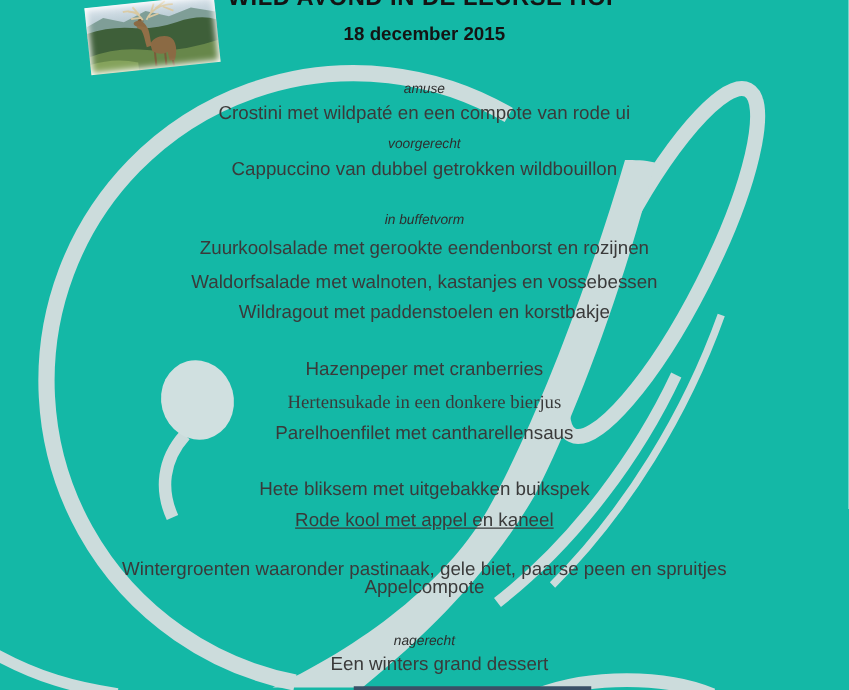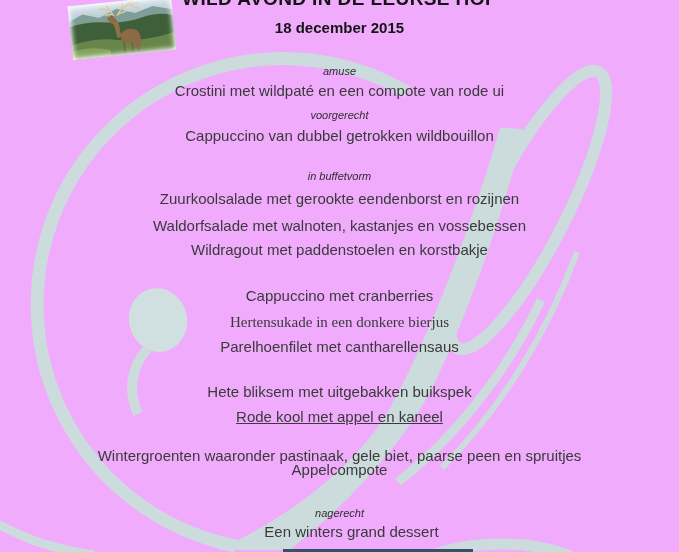--- a/index.html
+++ b/index.html
@@ -1,20 +1,20 @@
 <!DOCTYPE html>
 <html><head>
 <meta charset="utf-8">
 <style>
   html,body{margin:0;padding:0;background:#fff;}
   #page{
     position:relative;
     width:679px;height:552px;
     overflow:hidden;
-    background:#f0abfc;
+    background:#14b8a6;
     font-family:"Liberation Sans", sans-serif;
   }
   
   #watermark{
     position:absolute;left:0;top:0;width:679px;height:552px;z-index:0;
   }
   
   #deer-photo{
     position:absolute;left:70px;top:1px;width:104px;height:54px;
     transform:rotate(-6deg);
@@ -114,21 +114,21 @@
 
   <div id="menu">
       <div class="line label" style="top: 63px;">amuse</div>
       <div class="line item" style="top: 81px;">Crostini met wildpaté en een compote van rode ui</div>
       <div class="line label" style="top: 107px;">voorgerecht</div>
       <div class="line item" style="top: 126px;">Cappuccino van dubbel getrokken wildbouillon</div>
       <div class="line label" style="top: 168px;">in buffetvorm</div>
       <div class="line item" style="top: 189px;">Zuurkoolsalade met gerookte eendenborst en rozijnen</div>
       <div class="line item" style="top: 216px;">Waldorfsalade met walnoten, kastanjes en vossebessen</div>
       <div class="line item" style="top: 240px;">Wildragout met paddenstoelen en korstbakje</div>
-      <div class="line item" style="top: 286px;">Cappuccino met cranberries</div>
+      <div class="line item" style="top: 286px;">Hazenpeper met cranberries</div>
       <div class="line item" style="top: 312px; font-family: Liberation Serif, serif;">Hertensukade in een donkere bierjus</div>
       <div class="line item" style="top: 337px;">Parelhoenfilet met cantharellensaus</div>
       <div class="line item" style="top: 382px;">Hete bliksem met uitgebakken buikspek</div>
       <div class="line item" style="top: 407px; text-decoration: underline;">Rode kool met appel en kaneel</div>
       <div class="line item" style="top: 434px; margin-top: 12px;">Wintergroenten waaronder pastinaak, gele biet, paarse peen en spruitjes</div>
       <div class="line item" style="top: 460px; text-align: center;">Appelcompote</div>
       <div class="line label" style="top: 505px;">nagerecht</div>
       <div class="line item" style="top: 522px; margin-left: 12px;">Een winters grand dessert</div>
     </div>
 

